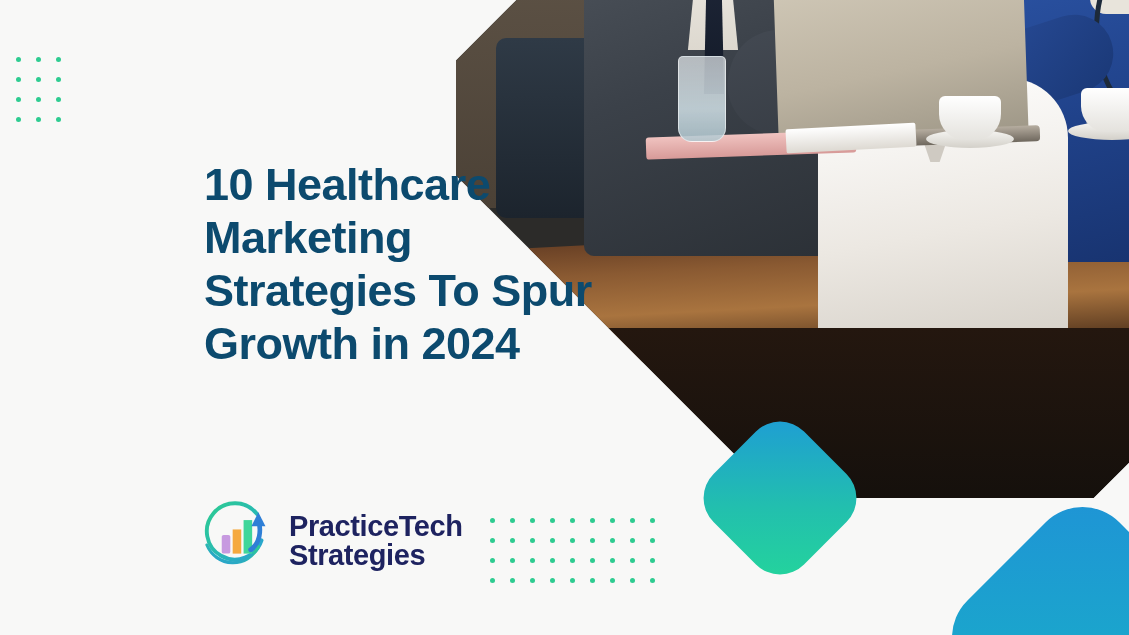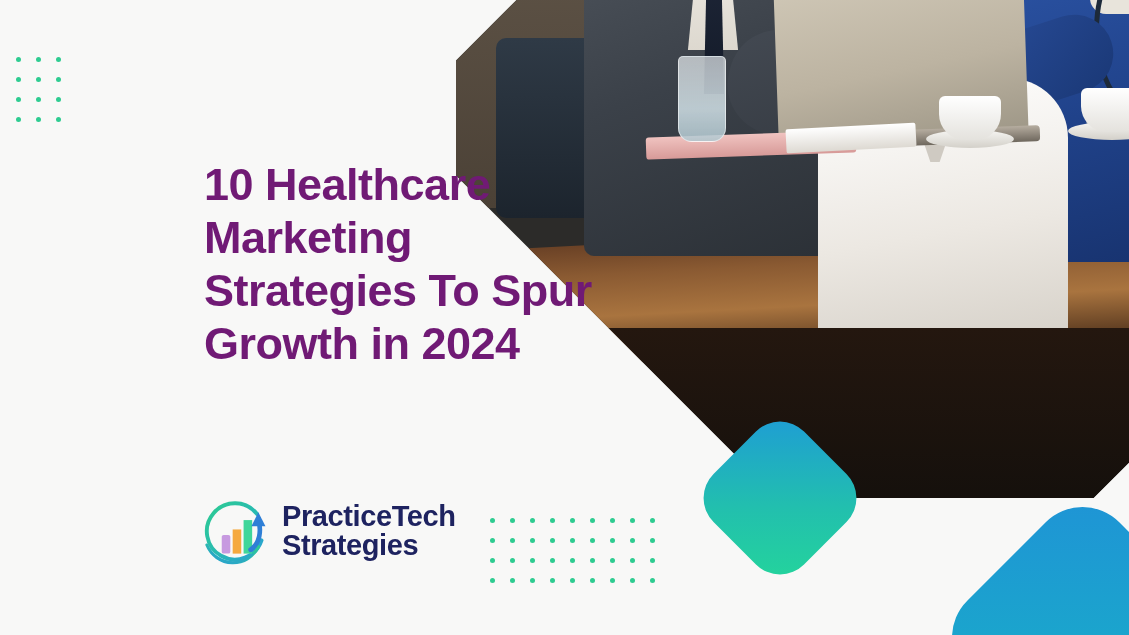--- a/index.html
+++ b/index.html
@@ -306,36 +306,36 @@
     transform: rotate(-3deg);
     z-index: 8;
   }
 
   
   #headline {
     position: absolute;
     left: 204px; top: 158px;
     width: 390px;
     z-index: 10;
-    color: #701a75;
+    color: #0c4a6e;
     font-size: 45px;
     line-height: 1.18;
     font-weight: bold;
     letter-spacing: -0.5px;
     font-family: "Liberation Sans", sans-serif;
   }
 
   
   #logo {
     position: absolute;
     left: 196px; top: 492px;
     z-index: 10;
     display: flex;
-    align-items: center;
-    gap: 8px;
+    align-items: flex-end;
+    gap: 15px;
   }
   #logo-mark { width: 78px; height: 78px; flex: none; }
   #logo-text {
     color: #1e2360;
     font-size: 29px;
     font-weight: bold;
     line-height: 1.0;
     letter-spacing: -0.4px;
     font-family: "Liberation Sans", sans-serif;
   }

